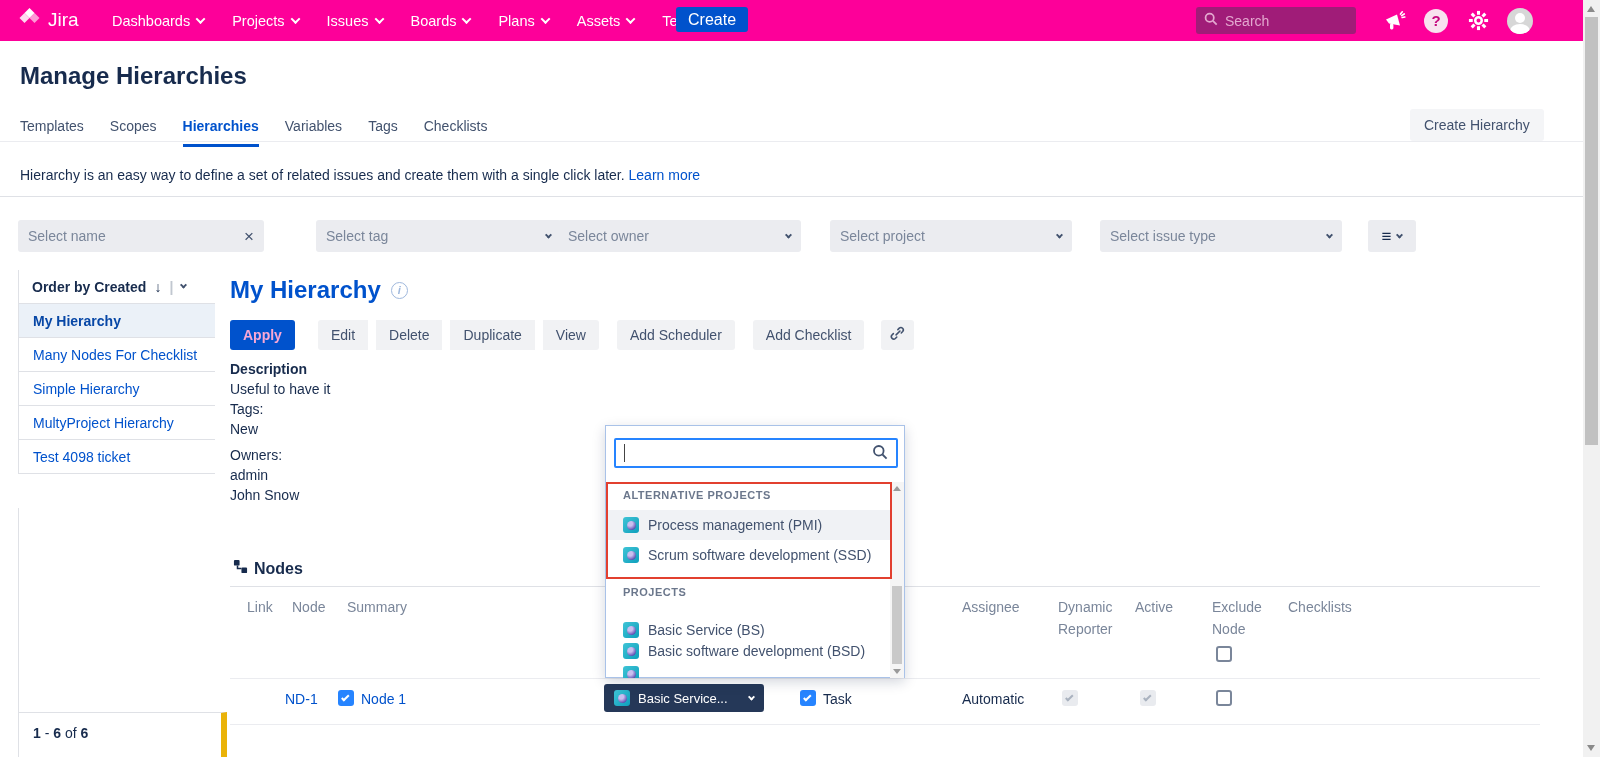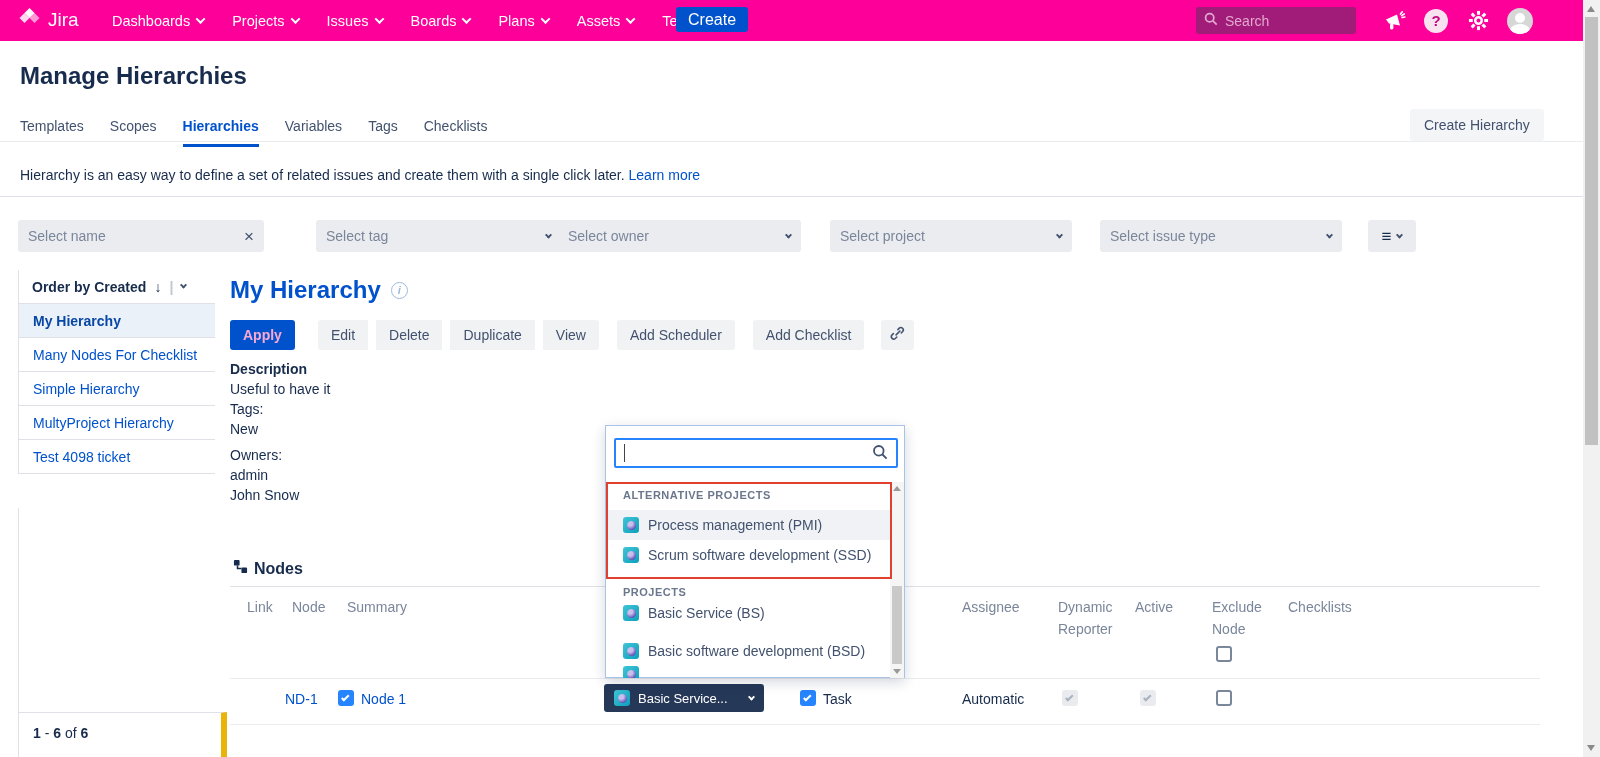--- a/index.html
+++ b/index.html
@@ -381,21 +381,21 @@
       <span>Process management (PMI)</span>
     </div>
     <div class="dd-item" style="top:114px;">
       <span class="proj-ico">
           <span class="proj-dot"></span>
         </span>
       <span>Scrum software development (SSD)</span>
     </div>
 
     <span class="dd-group-label" style="top:160px;">PROJECTS</span>
-    <div class="dd-item" style="top:172px;">
+    <div class="dd-item" style="top:189px;">
       <span class="proj-ico">
           <span class="proj-dot"></span>
         </span>
       <span>Basic Service (BS)</span>
     </div>
     <div class="dd-item" style="top:210px;">
       <span class="proj-ico">
           <span class="proj-dot"></span>
         </span>
       <span>Basic software development (BSD)</span>

